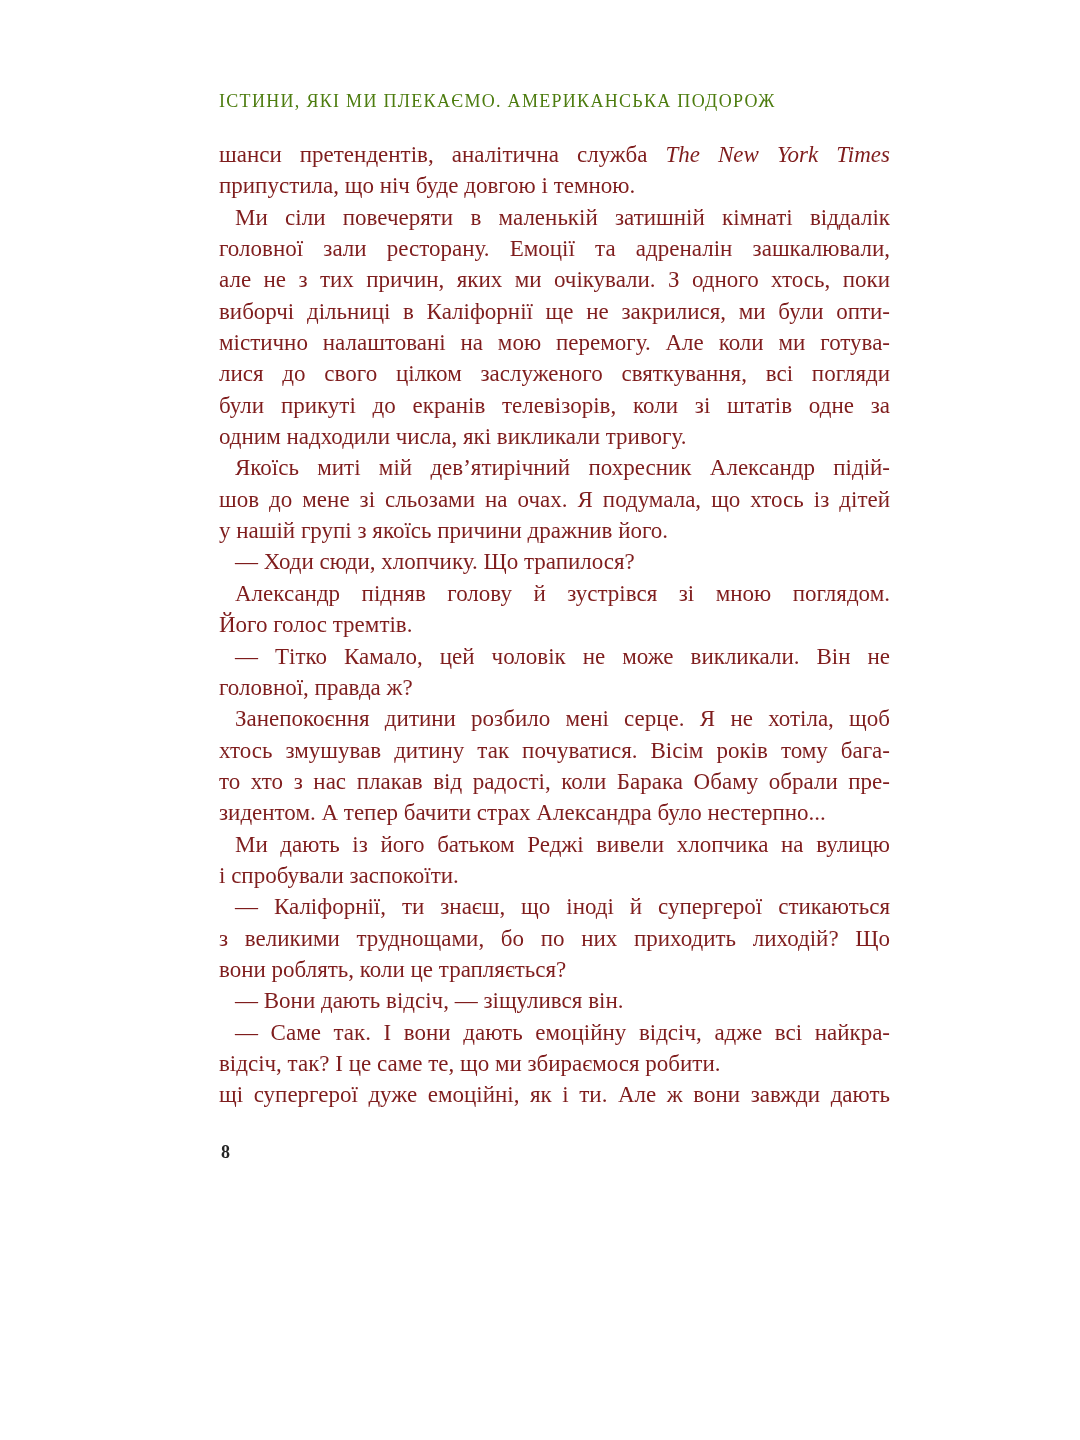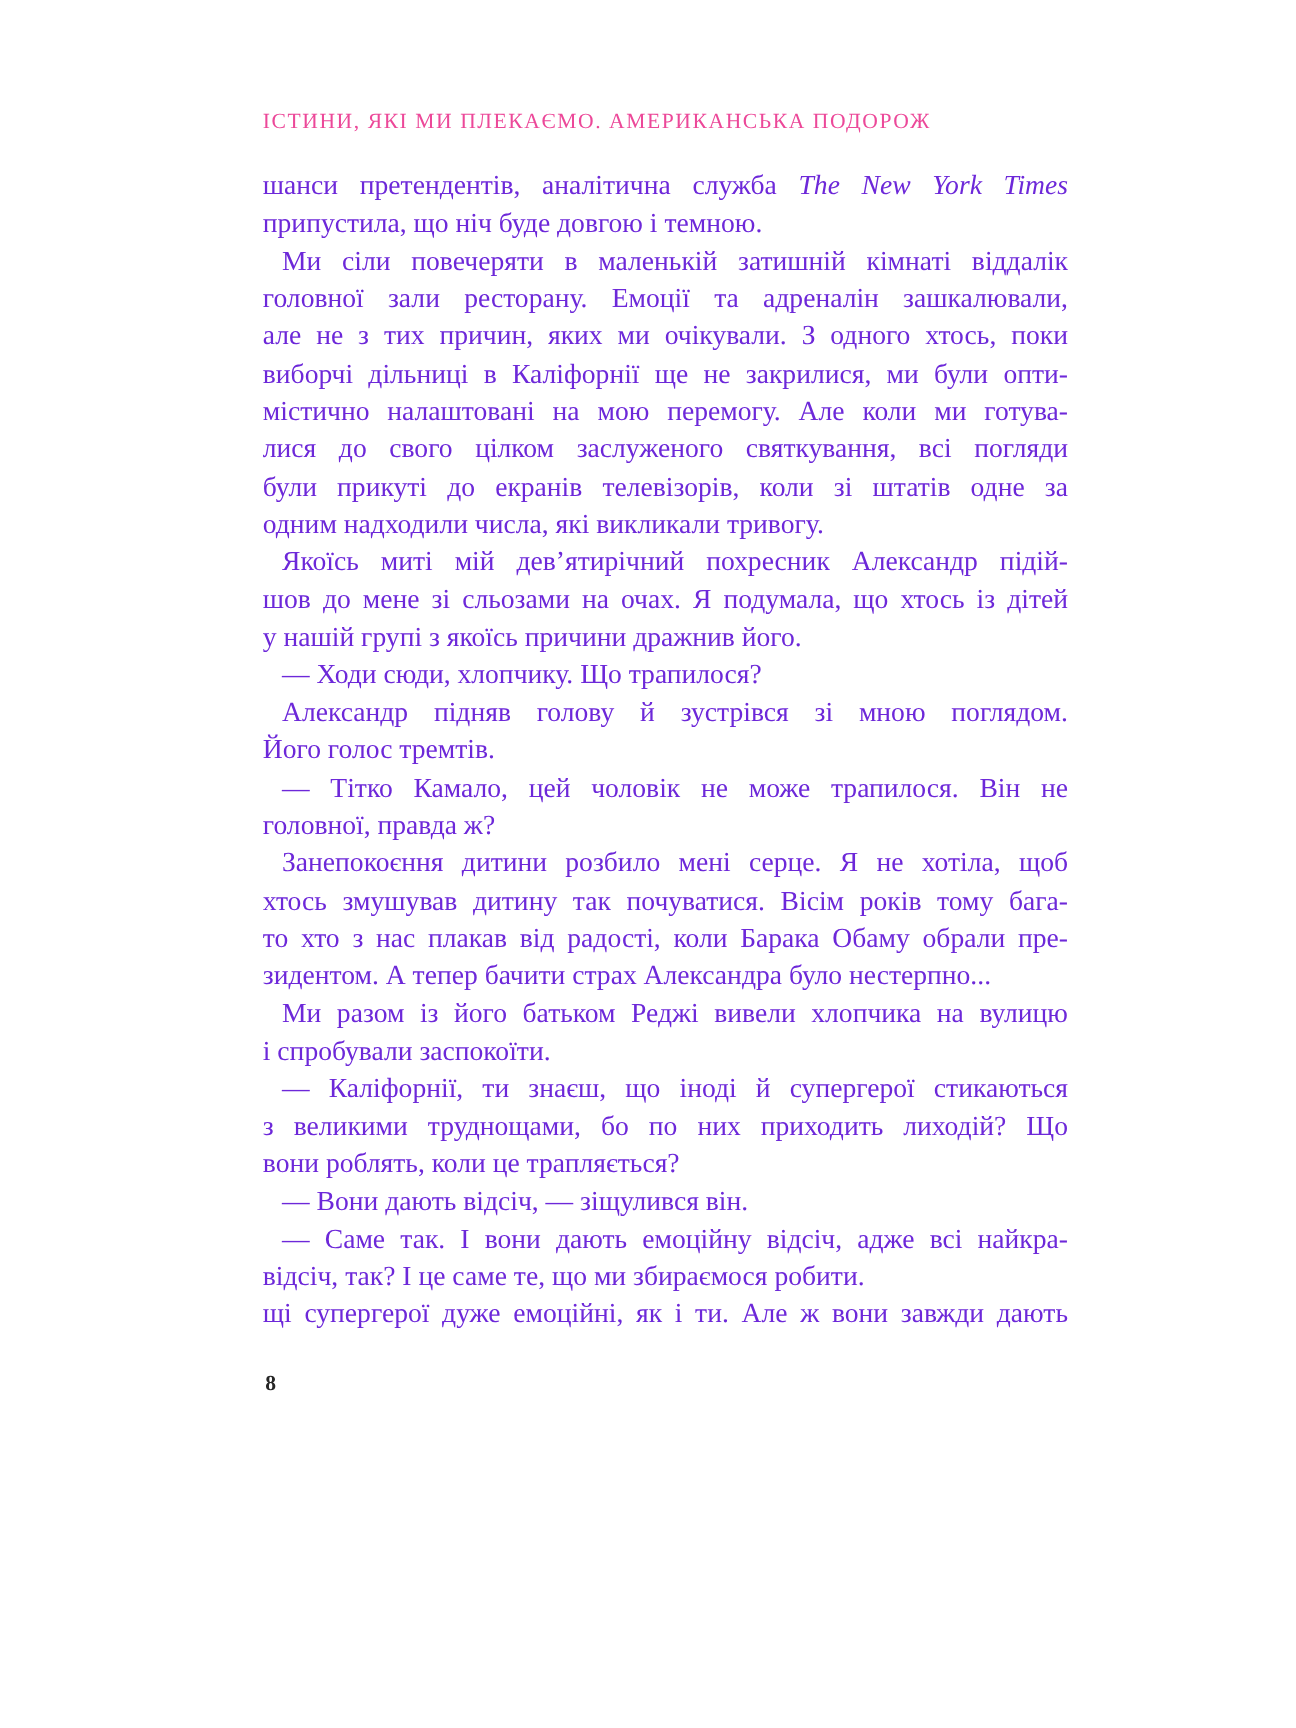--- a/index.html
+++ b/index.html
@@ -14,31 +14,31 @@
     background: #ffffff;
     font-family: "Liberation Serif", serif;
     overflow: hidden;
   }
   .running-head {
     position: absolute;
     left: 219px;
     top: 91px;
     font-size: 18px;
     letter-spacing: 1.3px;
-    color: #ec4899;
+    color: #4d7c0f;
     white-space: nowrap;
   }
   .body-text {
     position: absolute;
     left: 219px;
     top: 139px;
     width: 671px;
     font-size: 23px;
     line-height: 31.35px;
-    color: #6d28d9;
+    color: #7f1d1d;
   }
   .para {
     margin: 0;
     padding: 0;
   }
   .line {
     text-align: justify;
     text-align-last: justify;
     text-justify: inter-word;
     white-space: normal;
@@ -88,31 +88,31 @@
         <div class="line last">у нашій групі з якоїсь причини дражнив його.</div>
       </div>
       <div class="para">
         <div class="line last first-indent">— Ходи сюди, хлопчику. Що трапилося?</div>
       </div>
       <div class="para">
         <div class="line first-indent">Александр підняв голову й зустрівся зі мною поглядом.</div>
         <div class="line last">Його голос тремтів.</div>
       </div>
       <div class="para">
-        <div class="line first-indent">— Тітко Камало, цей чоловік не може трапилося. Він не</div>
+        <div class="line first-indent">— Тітко Камало, цей чоловік не може викликали. Він не</div>
         <div class="line last">головної, правда ж?</div>
       </div>
       <div class="para">
         <div class="line first-indent">Занепокоєння дитини розбило мені серце. Я не хотіла, щоб</div>
         <div class="line">хтось змушував дитину так почуватися. Вісім років тому бага-</div>
         <div class="line">то хто з нас плакав від радості, коли Барака Обаму обрали пре-</div>
         <div class="line last">зидентом. А тепер бачити страх Александра було нестерпно...</div>
       </div>
       <div class="para">
-        <div class="line first-indent">Ми разом із його батьком Реджі вивели хлопчика на вулицю</div>
+        <div class="line first-indent">Ми дають із його батьком Реджі вивели хлопчика на вулицю</div>
         <div class="line last">і спробували заспокоїти.</div>
       </div>
       <div class="para">
         <div class="line first-indent">— Каліфорнії, ти знаєш, що іноді й супергерої стикаються</div>
         <div class="line">з великими труднощами, бо по них приходить лиходій? Що</div>
         <div class="line last">вони роблять, коли це трапляється?</div>
       </div>
       <div class="para">
         <div class="line last first-indent">— Вони дають відсіч, — зіщулився він.</div>
       </div>

